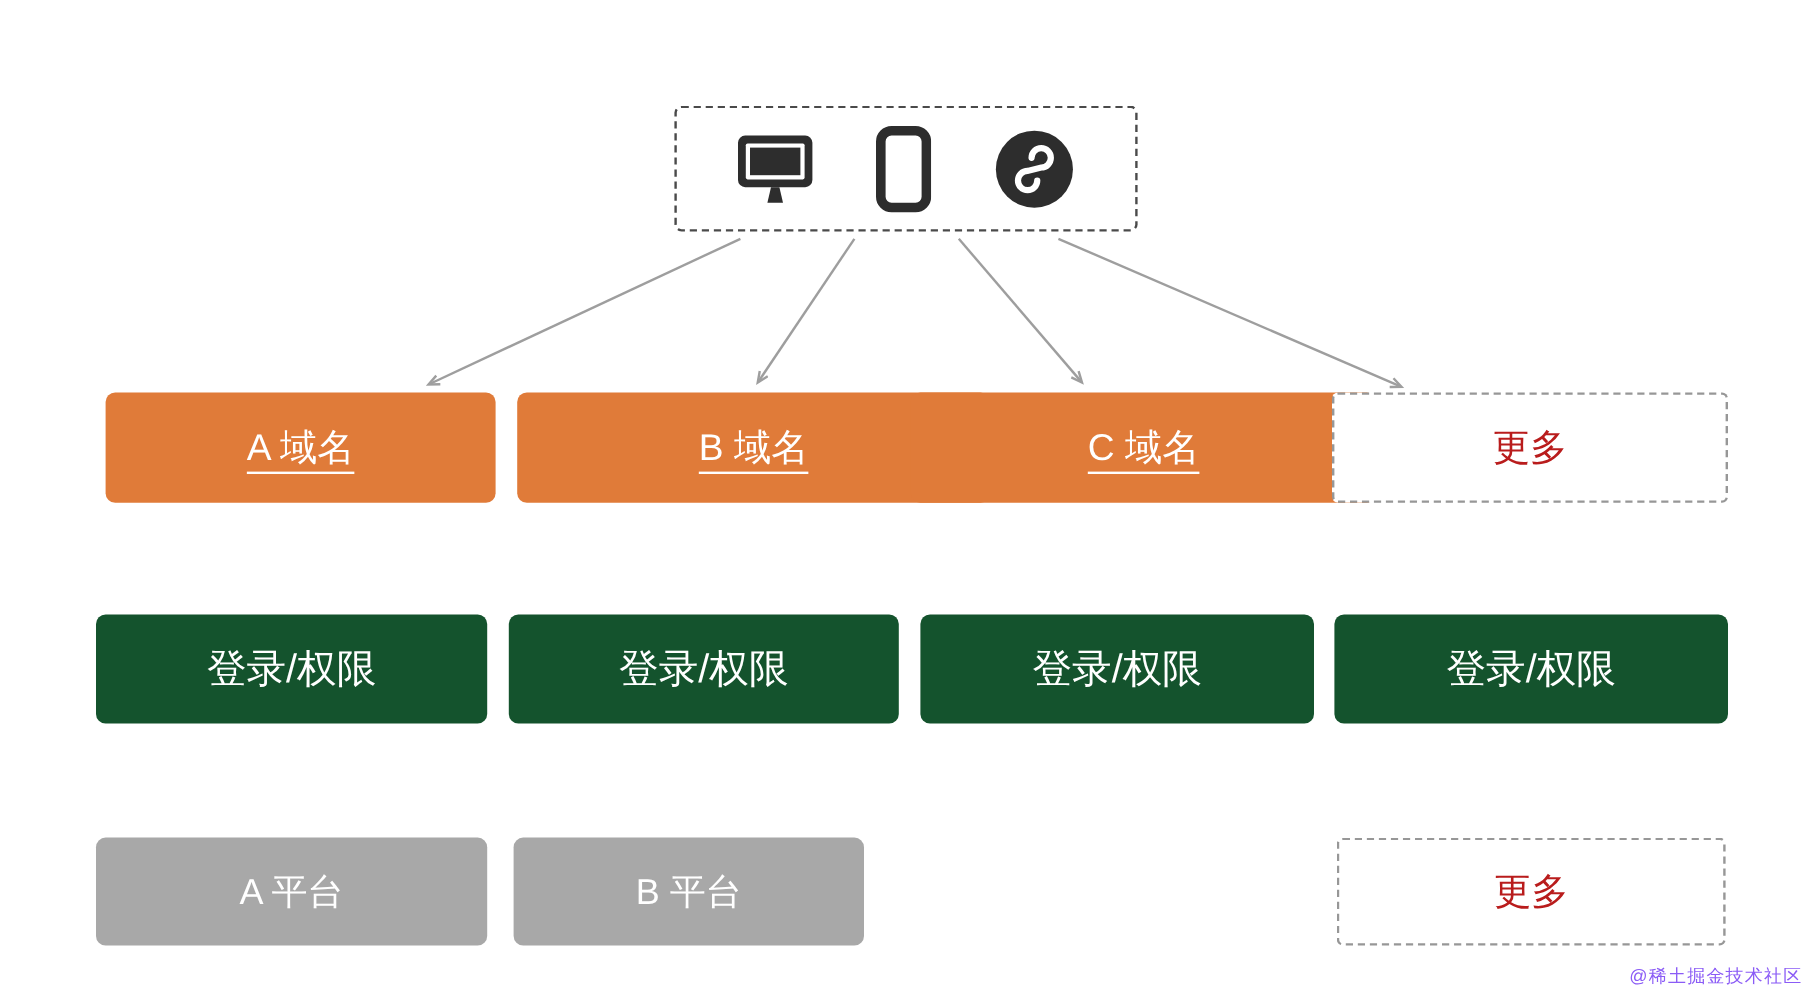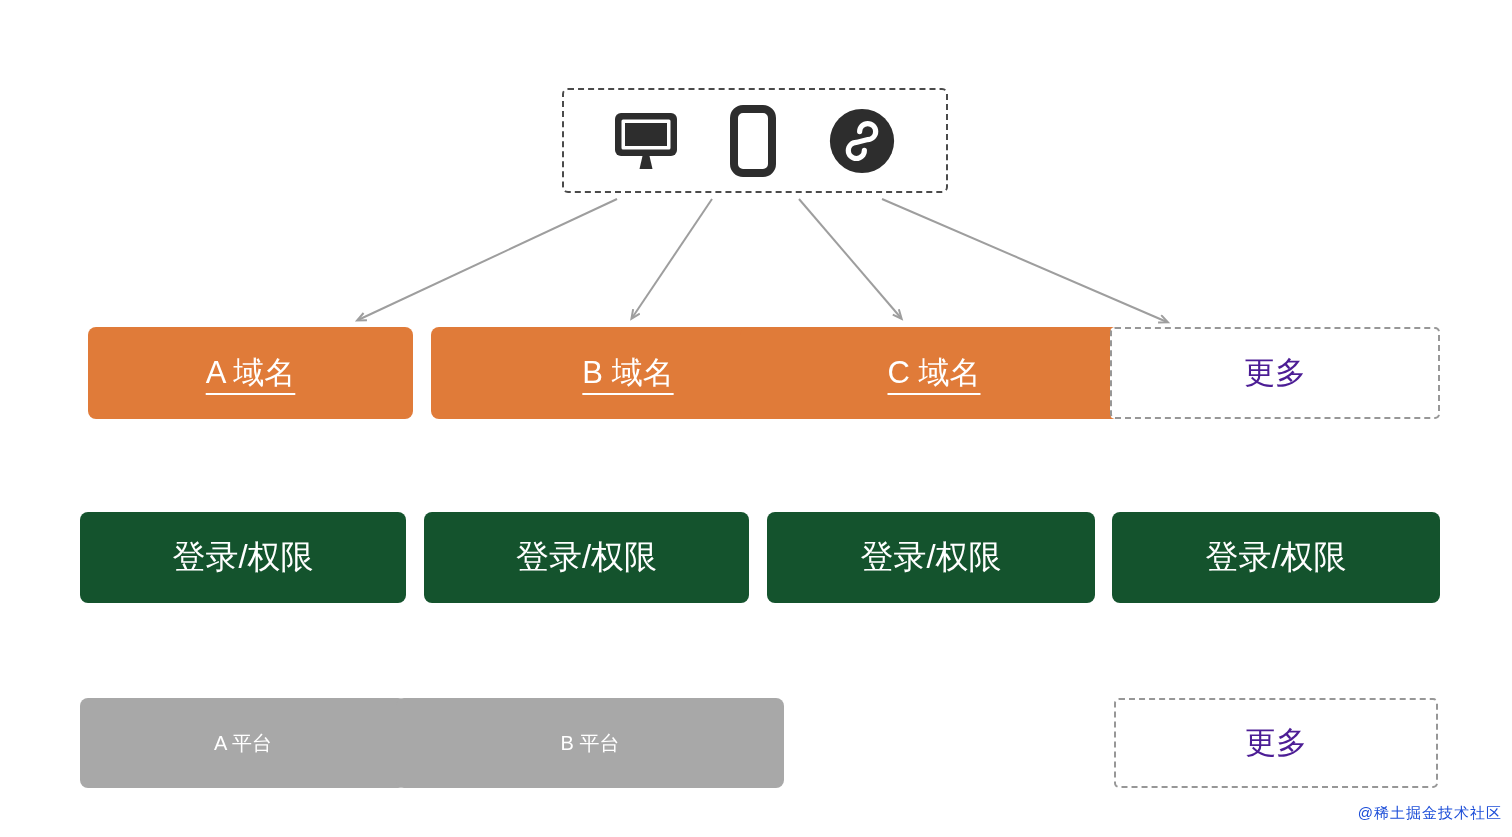--- a/index.html
+++ b/index.html
@@ -58,57 +58,57 @@
     text-decoration: underline;
     text-underline-offset: 10px;
     text-decoration-thickness: 2px;
   }
   .node--blue {
     background: #14532d;
     font-size: 33px;
   }
   .node--gray {
     background: #A8A8A8;
-    font-size: 20px;
+    font-size: 30px;
   }
   .node--dashed {
     background: #ffffff;
     border: 2px dashed #979797;
     border-radius: 5px;
-    color: #4c1d95;
+    color: #b91c1c;
     font-size: 31px;
   }
 
   
   .r1 { top: 327px; height: 92px; }
   .r1.c1 { left: 88px;   width: 325px; }
   .r1.c2 { left: 431px;  width: 394px; }
-  .r1.c3 { left: 740px;  width: 388px; }
+  .r1.c3 { left: 759px;  width: 388px; }
   .r1.c4 { left: 1110px; width: 330px; }
 
   
   .r2 { top: 512px; height: 91px; }
   .r2.c1 { left: 80px;   width: 326px; }
   .r2.c2 { left: 424px;  width: 325px; }
   .r2.c3 { left: 767px;  width: 328px; }
   .r2.c4 { left: 1112px; width: 328px; }
 
   
   .r3 { top: 698px; height: 90px; }
   .r3.c1 { left: 80px;   width: 326px; }
-  .r3.c2 { left: 396px;  width: 388px; }
+  .r3.c2 { left: 428px;  width: 292px; }
   .r3.c3 { left: 764px;  width: 324px; }
   .r3.c4 { left: 1114px; width: 324px; }
 
   .watermark {
     position: absolute;
     right: 10px;
     bottom: 14px;
     font-size: 15px;
-    color: #1d4ed8;
+    color: #8b5cf6;
     letter-spacing: 1px;
   }
 </style>
 </head>
 <body>
 
 <div class="stage">
 
   <div class="clients-panel">
     <svg class="client-icon" width="64" height="60" viewBox="0 0 64 60" aria-hidden="true">

